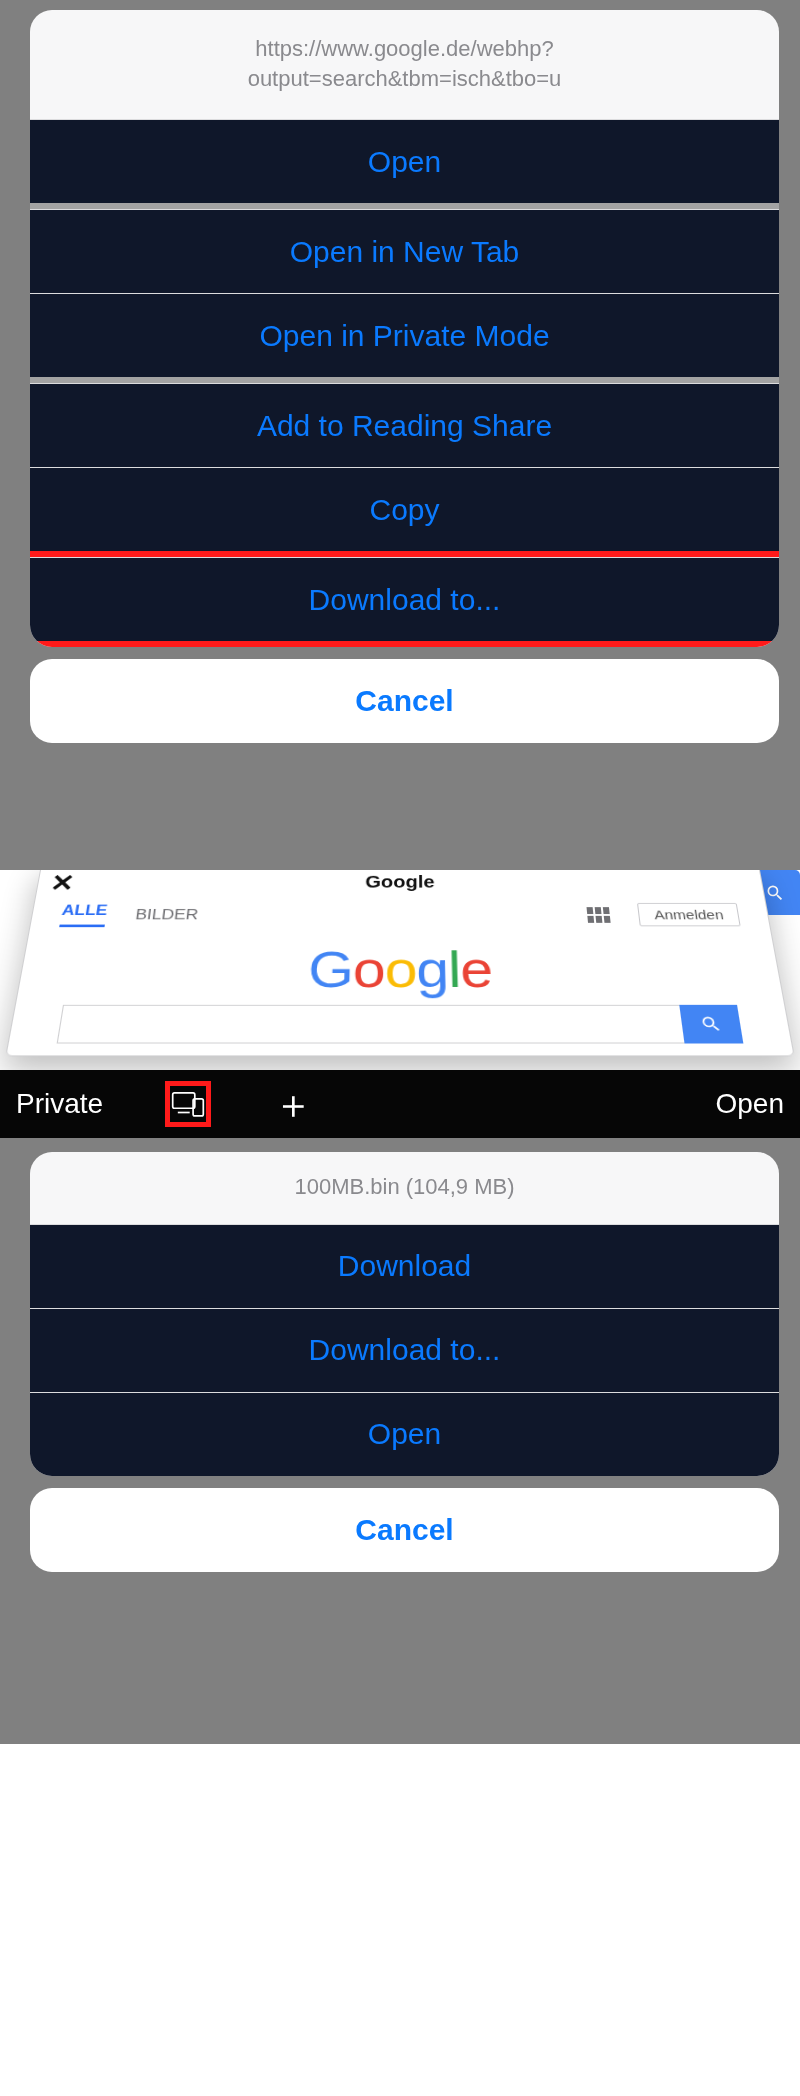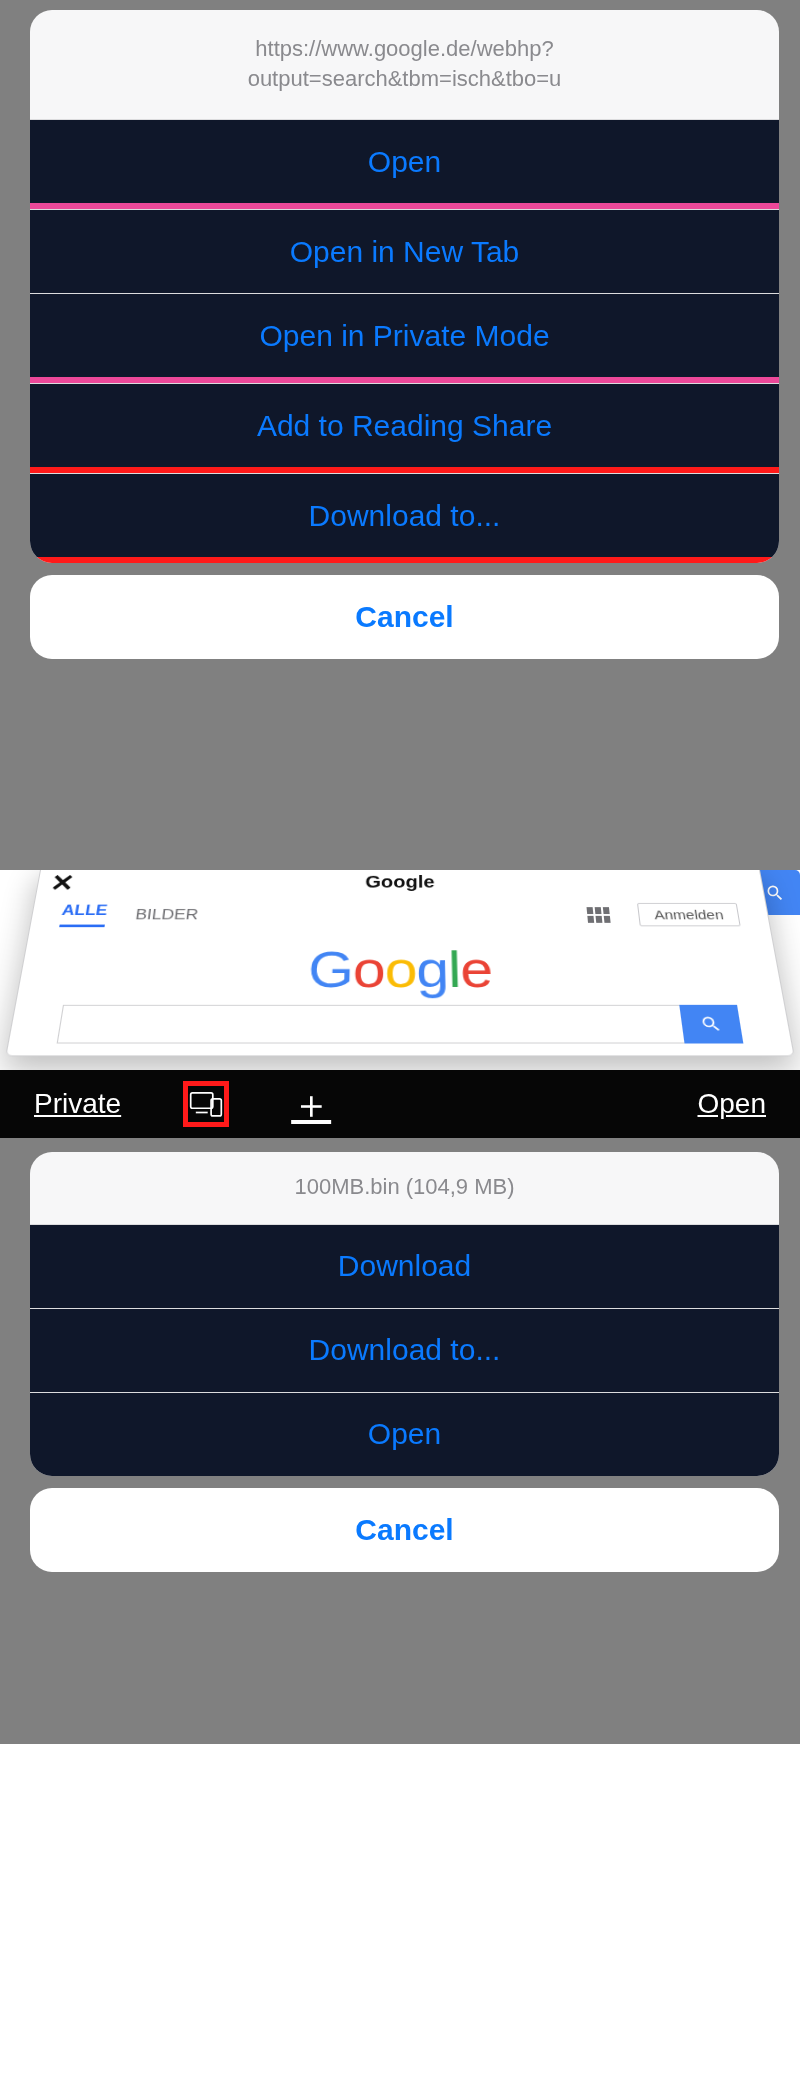--- a/index.html
+++ b/index.html
@@ -30,21 +30,21 @@
   .sheet-item {
     border-top: 1px solid #dcdcde;
     text-align: center;
     color: #0a7aff;
     font-size: 30px;
     height: 84px;
     display: flex; align-items: center; justify-content: center;
     background: #0f172a;
   }
   .hl-group {
-    border: 6px solid #ec4899;
+    border: 6px solid #a3a3a3;
     border-radius: 2px;
     margin: 0 -6px;
   }
   .hl-single {
     border: 6px solid #ff1a1a;
     border-radius: 2px;
     margin: 0 -6px;
   }
   .cancel-btn {
     margin-top: 12px;
@@ -129,23 +129,22 @@
     border-top-right-radius:5px;
   }
   .peek-btn svg{width:20px;height:20px;fill:#fff;}
 
   .p2-toolbar {
     height: 68px;
     background: #000000d9;
     display: flex; align-items: center;
     color: #fff;
     font-size: 28px;
-    padding: 0 34px;
+    padding: 0 16px;
     gap: 62px;
-    text-decoration: underline;
   }
   .p2-toolbar .tb-spacer { flex:1; }
   .devices-icon {
     width: 46px; height: 46px;
     border: 5px solid #ff1a1a;
     display:flex; align-items:center; justify-content:center;
   }
   .devices-icon svg { width:34px; height:30px; stroke:#fff; fill:none; stroke-width:2; }
   .plus-icon { font-size: 40px; font-weight: 300; color:#fff; }
 
@@ -170,20 +169,21 @@
         </div>
 
         <div class="sheet-item">Open</div>
 
         <div class="hl-group">
           <div class="sheet-item">Open in New Tab</div>
           <div class="sheet-item">Open in Private Mode</div>
         </div>
 
         <div class="sheet-item">Add to Reading Share</div>
+        <div class="sheet-item">Copy</div>
 
         <div class="hl-single">
           <div class="sheet-item">Download to...</div>
         </div>
 
       </div>
 
       <div class="cancel-btn">Cancel</div>
     </div>
   </div>

